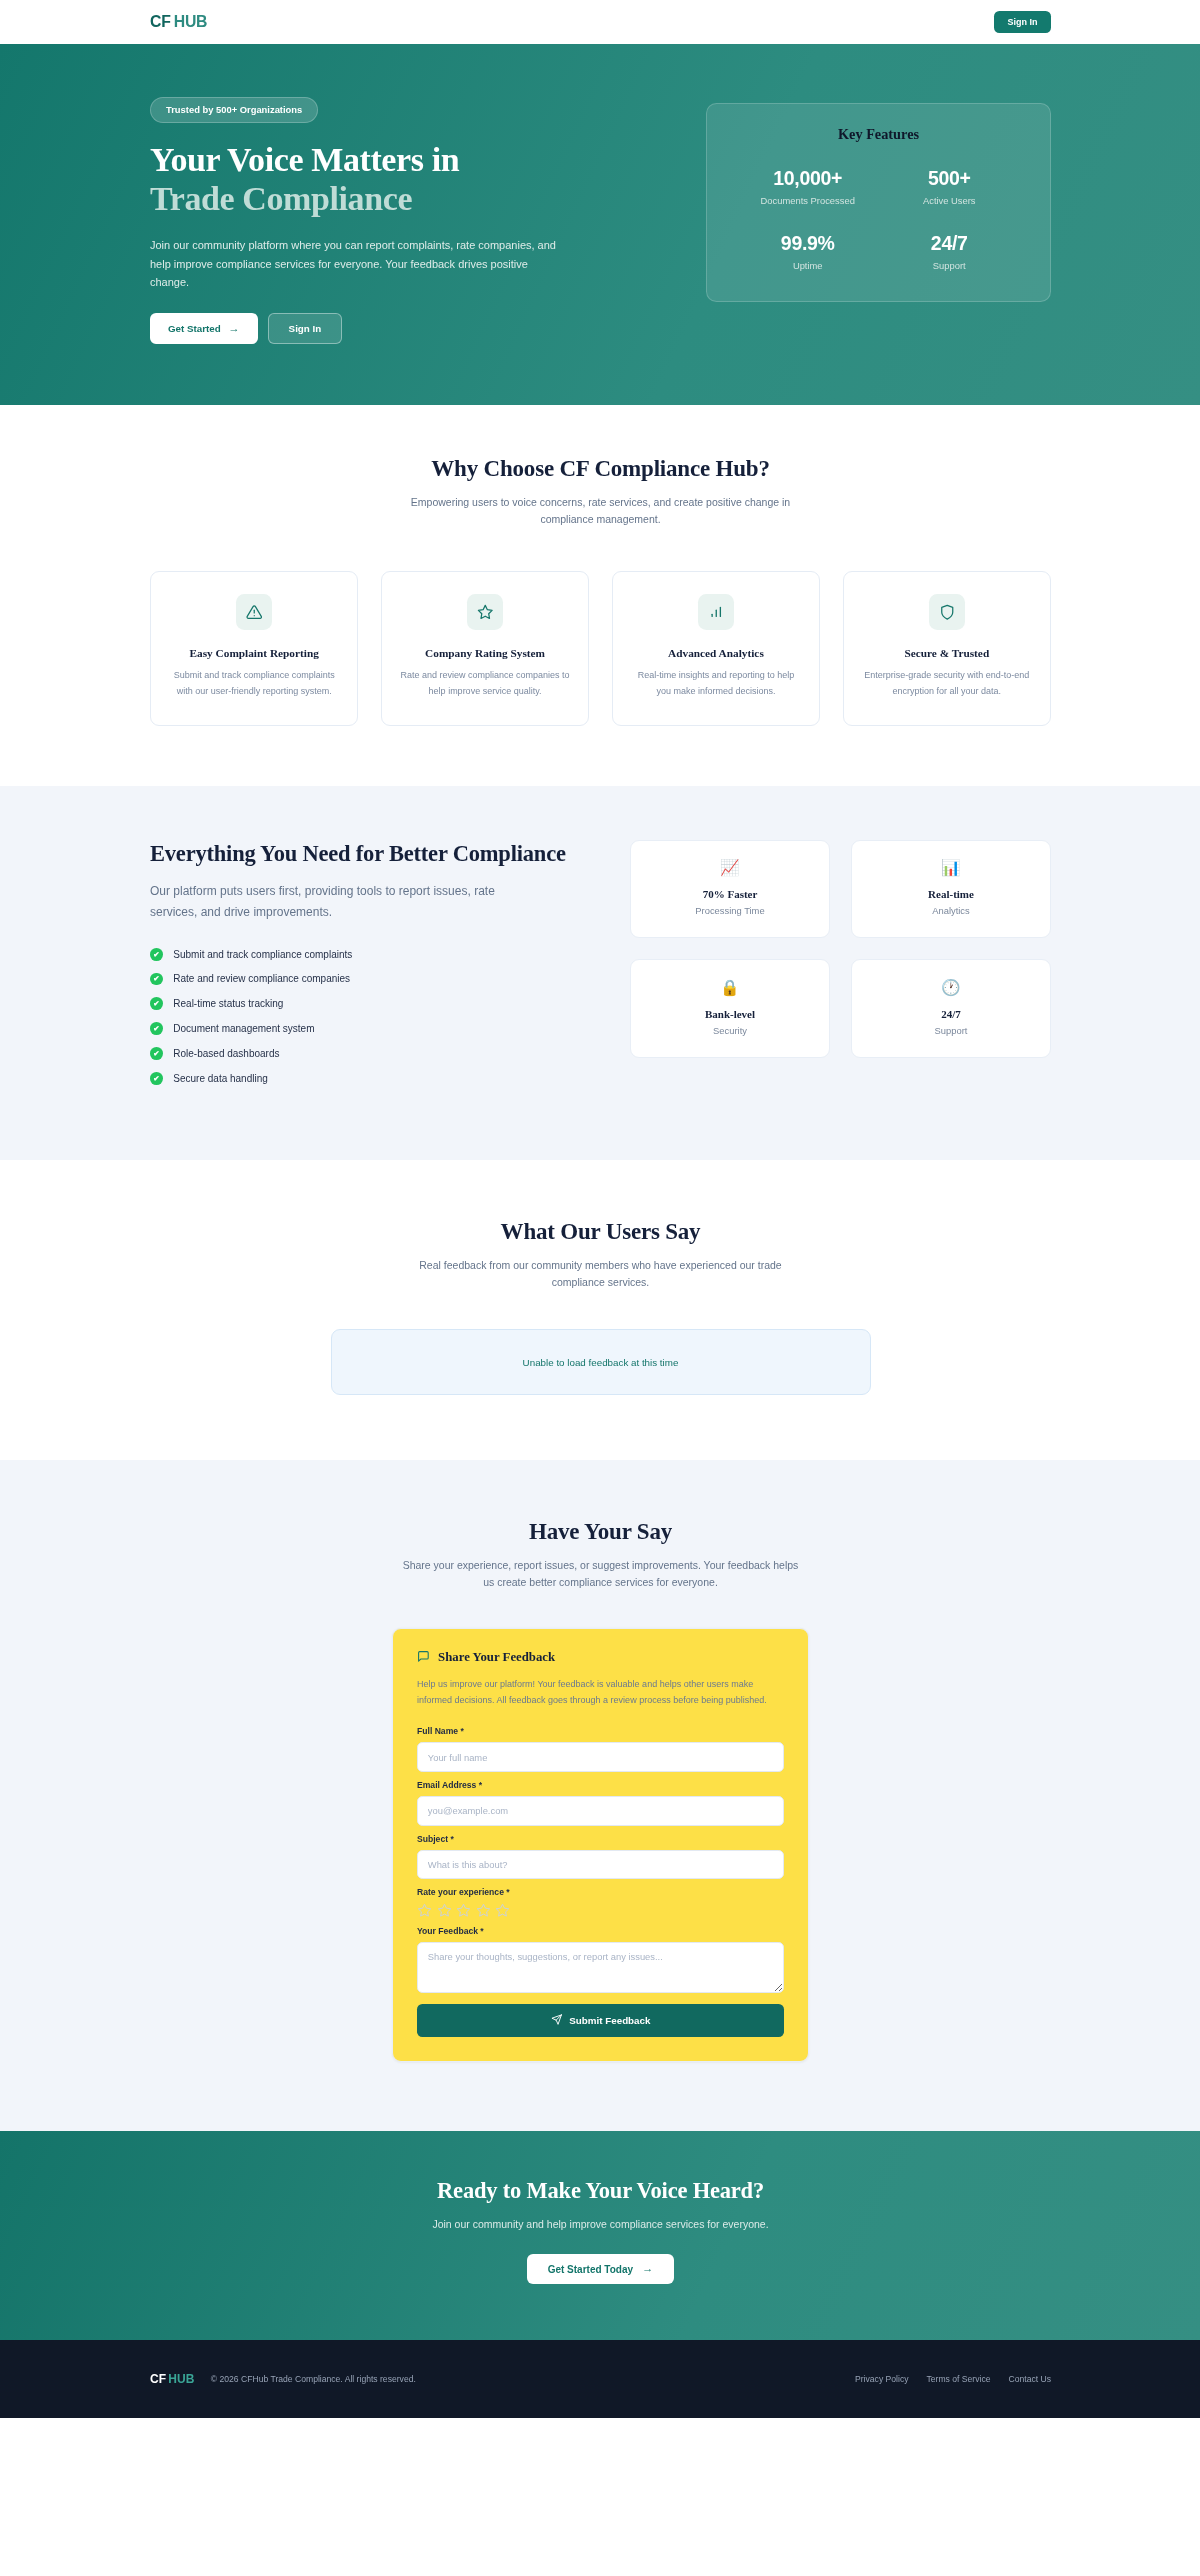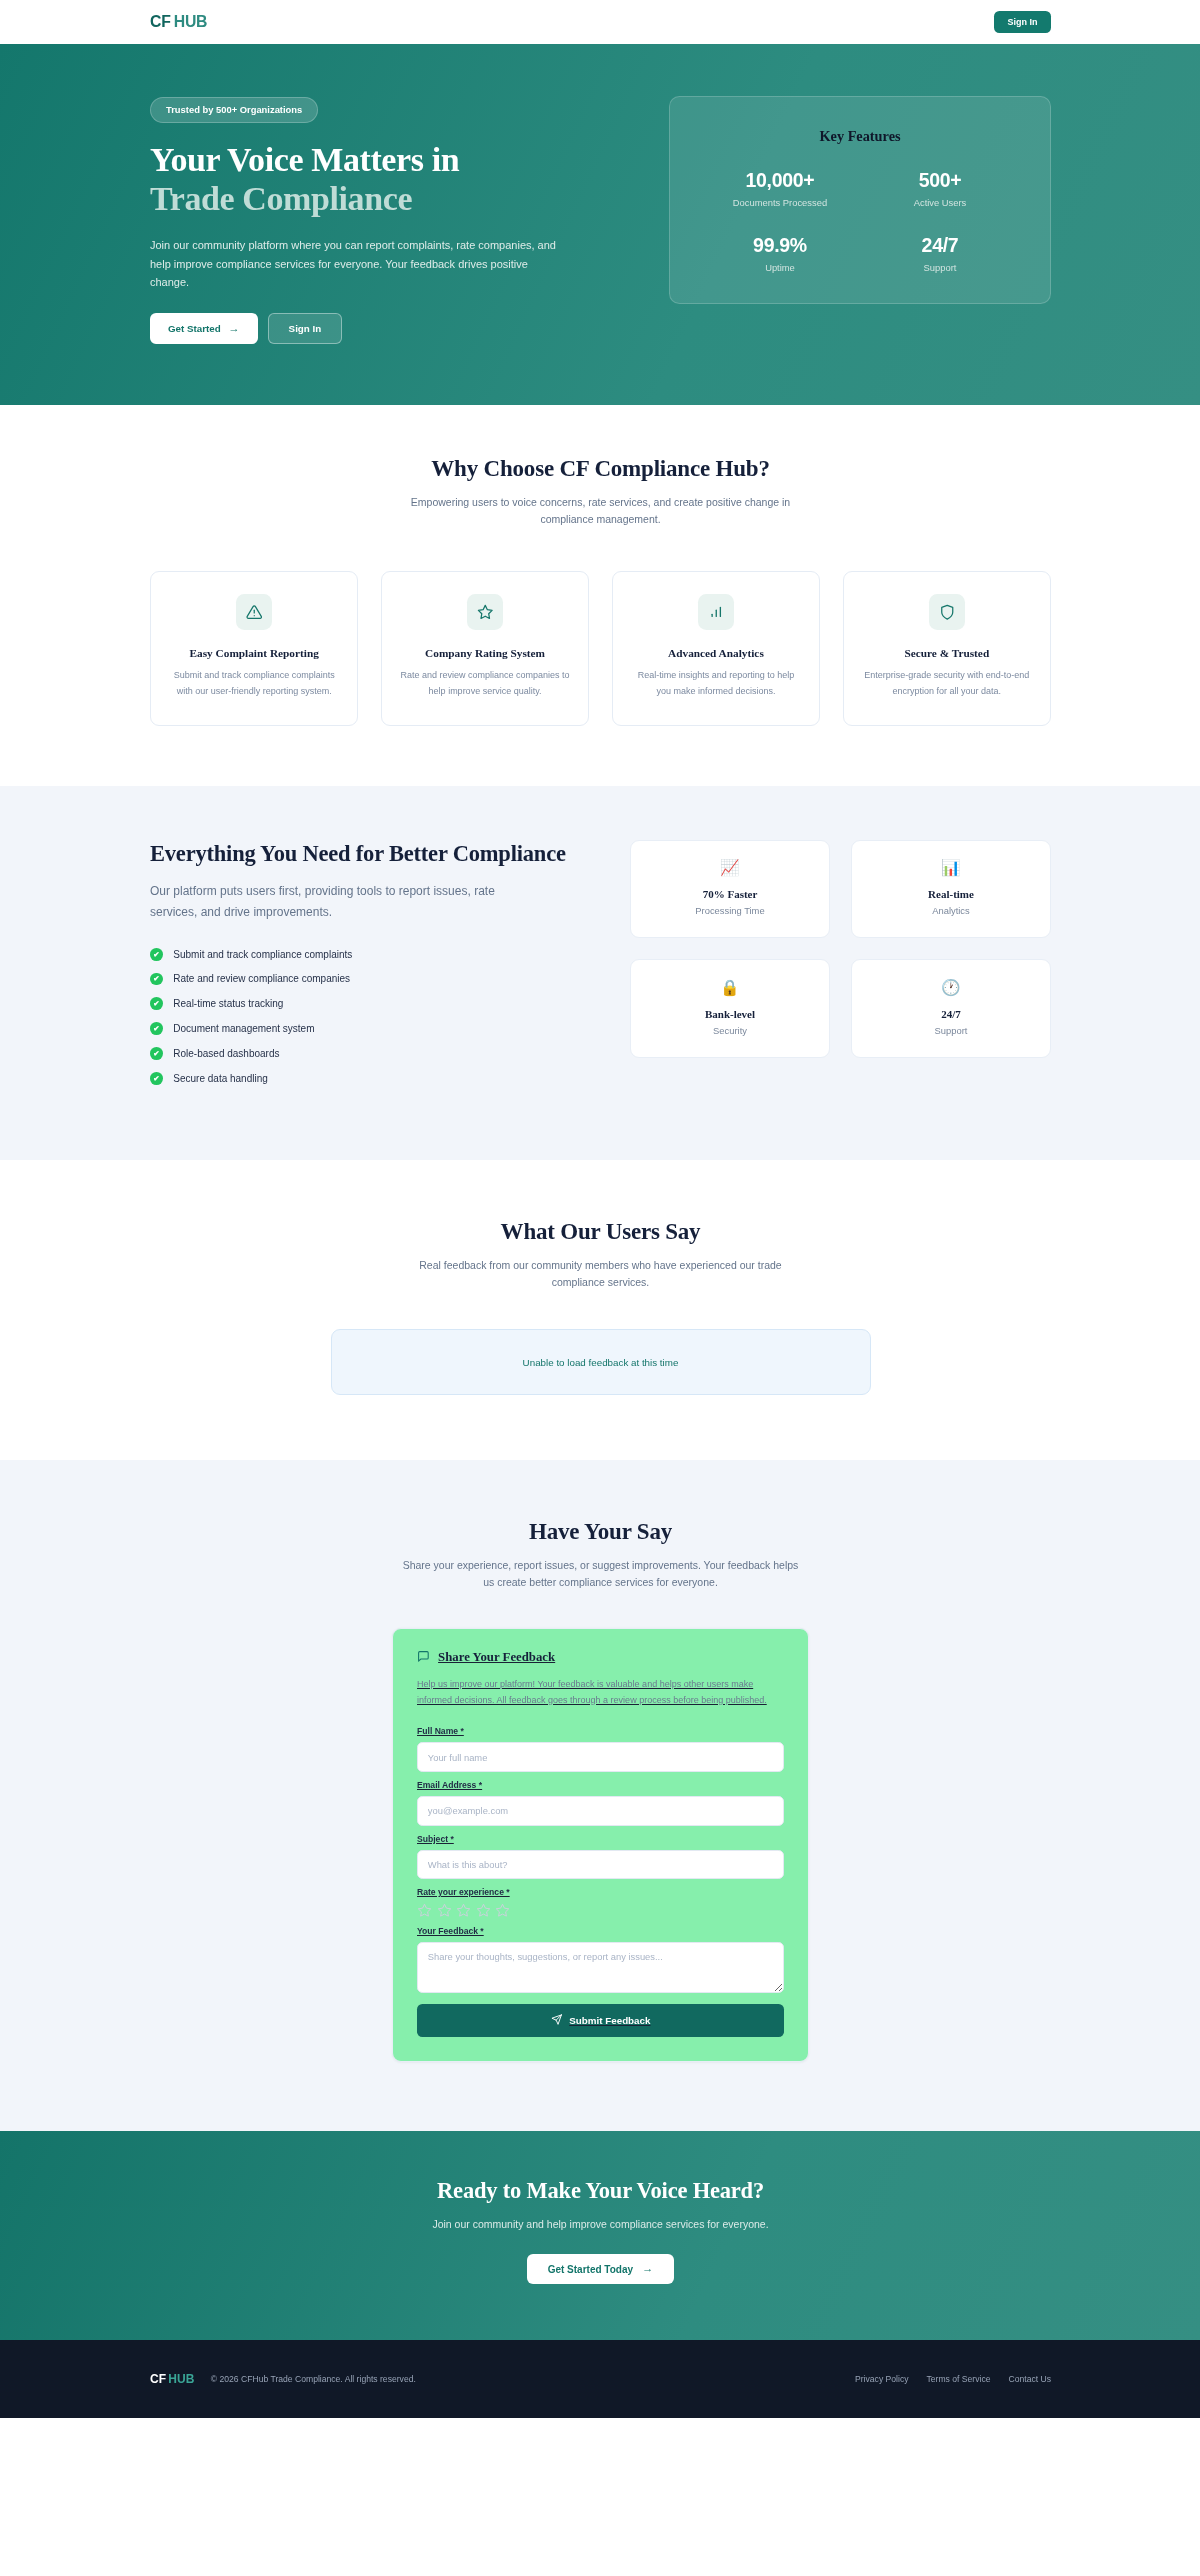--- a/index.html
+++ b/index.html
@@ -60,23 +60,23 @@
   .btn-ghost{
     background:rgba(255,255,255,0.12); color:#ffffff;
     border:0.8px solid rgba(255,255,255,0.40); border-radius:6px;
     font-size:9.8px; font-weight:bold; padding:9px 19.5px; cursor:pointer;
     font-family:"Liberation Sans", sans-serif;
   }
   .arrow-r{ font-size:11.3px; line-height:1; }
 
   
   .kf-card{
-    width:382px; background:rgba(255,255,255,0.10);
+    width:345px; background:rgba(255,255,255,0.10);
     border:0.8px solid rgba(255,255,255,0.18);
-    border-radius:10.5px; padding:31px 30px 30px 30px; margin-top:7px;
+    border-radius:10.5px; padding:22px 30px 30px 30px; margin-top:14px;
   }
   .kf-title{
     text-align:center; color:#0f172a; font-size:14.3px; font-weight:bold;
     margin-bottom:24px;
   }
   .kf-grid{ display:grid; grid-template-columns:1fr 1fr; row-gap:25.5px; }
   .kf-cell{ text-align:center; }
   .kf-num{ font-size:19.5px; font-weight:bold; color:#ffffff; letter-spacing:-0.3px; }
   .kf-lbl{ font-size:9.4px; color:#d2e4e0; margin-top:5.3px; }
 
@@ -140,24 +140,23 @@
     margin:38px auto 0 auto; max-width:540px;
     background:#eff6fd; border:0.8px solid #d6e7f7; border-radius:9px;
     padding:22.5px; text-align:center;
     font-size:9.8px; color:#13756a;
     min-height:66px; display:flex; align-items:center; justify-content:center;
   }
 
   
   .say{ background:#f2f5fa; padding:59px 150px 69px 150px; }
   .form-card{
-    width:417px; margin:36px auto 0 auto; background:#86efac;
+    width:417px; margin:36px auto 0 auto; background:#fde047;
     border:0.8px solid #e8eef6; border-radius:9px; padding:21px 24px 24px 24px;
     box-shadow:0 0.8px 2.3px rgba(16,24,40,.05);
-    text-decoration:underline;
   }
   .form-head{ display:flex; align-items:center; gap:8.3px; margin-bottom:11.3px; }
   .form-head .ttl{ font-size:12.8px; font-weight:bold; color:#15203a; }
   .form-intro{ font-size:9px; line-height:1.75; color:#6b7a90; margin-bottom:18px; }
   .fld{ margin-bottom:8px; }
   .fld label{
     display:block; font-size:8.6px; font-weight:bold; color:#1f2a44; margin-bottom:6px;
   }
   .fld input, .fld textarea{
     width:100%; border:0.8px solid #e3e9f2; border-radius:5.3px;

